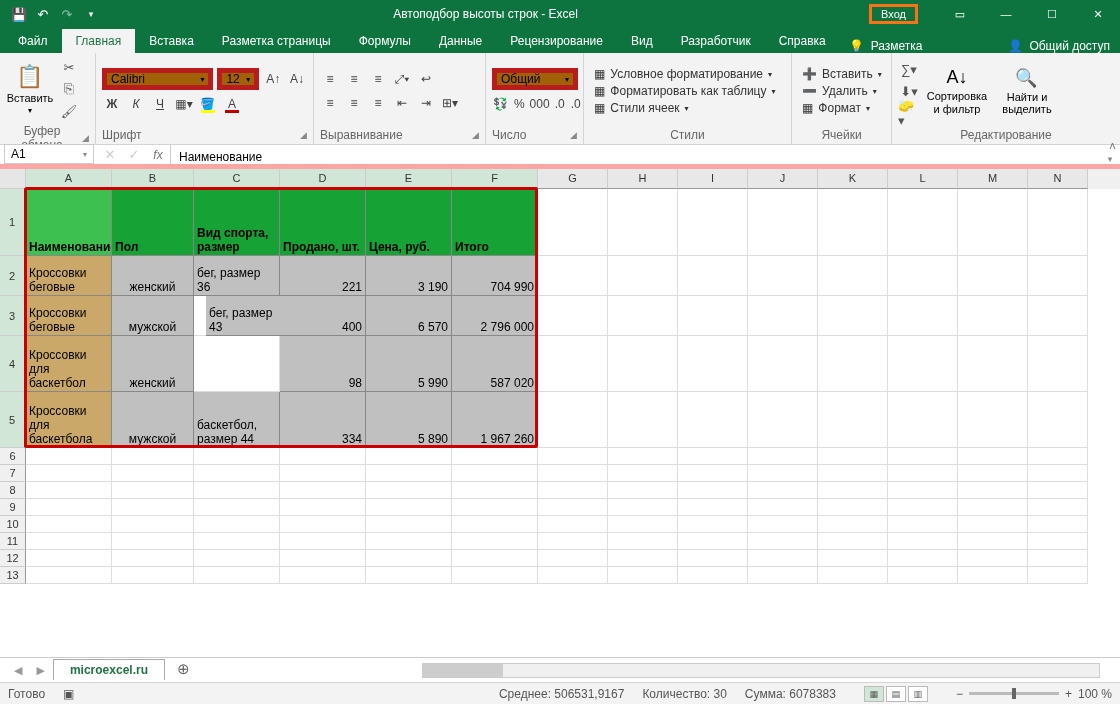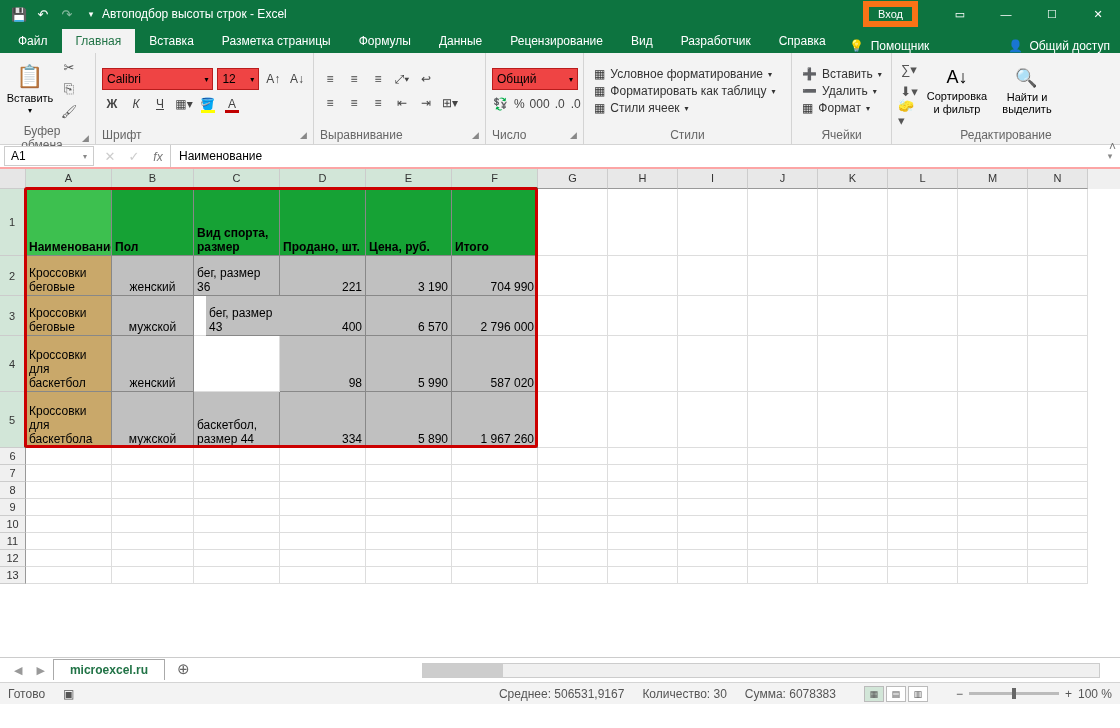--- a/index.html
+++ b/index.html
@@ -1,45 +1,45 @@
 <!DOCTYPE html>
 <html><head>
 <meta charset="utf-8">
 <style>
 *{box-sizing:border-box;margin:0;padding:0;font-family:'Segoe UI',Tahoma,sans-serif;font-size:12px;user-select:none}
 body{background:#fff;width:1120px;height:728px;overflow:hidden;position:relative}
 .titlebar{height:28px;background:#0d7440;display:flex;align-items:center;color:#fff}
 .qat{display:flex;gap:2px;padding-left:8px;align-items:center}
 .qat-btn{width:22px;height:22px;display:flex;align-items:center;justify-content:center;font-size:13px}
-.title-text{flex:1;font-size:12px}
+.title-text{flex:1;text-align:center;font-size:12px}
 .win-right{display:flex;align-items:center;gap:2px}
-.login-btn{border:6px solid #f97316;padding:1px 9px;margin-right:18px;font-size:11px}
+.login-btn{border:3px solid #f97316;padding:1px 9px;margin-right:18px;font-size:11px}
 .win-btn{width:44px;height:28px;display:flex;align-items:center;justify-content:center;font-size:11px}
 .ribbon-tabs{height:25px;background:#0d7440;display:flex;align-items:flex-end;color:#fff;padding-left:4px}
 .rtab{padding:5px 14px;font-size:12px;cursor:pointer}
 .rtab.active{background:#f3f3f3;color:#217346}
 .rtab.file{background:transparent}
 .rtab.spacer{flex:1}
 .helper{display:flex;align-items:center;gap:6px;padding:0 10px;font-size:12px}
 .ribbon{height:92px;background:#f3f3f3;border-bottom:1px solid #d4d4d4;display:flex}
 .group{border-right:1px solid #d4d4d4;display:flex;flex-direction:column;padding:3px 6px 2px}
 .group-body{flex:1;display:flex;align-items:center;gap:4px}
 .group-label{font-size:11px;color:#666;text-align:center;display:flex;justify-content:center;align-items:center;gap:4px;padding-top:2px}
 .dlaunch{font-size:9px;color:#888;margin-left:auto}
 .big-btn{display:flex;flex-direction:column;align-items:center;justify-content:center;width:48px;height:66px;gap:2px}
 .big-btn .ico{font-size:22px}
 .sm-stack{display:flex;flex-direction:column;gap:2px}
 .sm-btn{width:22px;height:20px;display:flex;align-items:center;justify-content:center;font-size:13px;color:#555}
-.font-combo{border:1px solid #b91c1c;background:#ef4444;height:22px;display:flex;align-items:center;padding:0 4px;font-size:12px}
+.font-combo{border:5px solid #b91c1c;background:#a16207;height:22px;display:flex;align-items:center;padding:0 4px;font-size:12px}
 .font-row{display:flex;gap:4px;align-items:center}
 .font-col{display:flex;flex-direction:column;gap:4px}
 .rb{border:1px solid transparent;width:20px;height:20px;display:flex;align-items:center;justify-content:center;font-size:12px;color:#444}
 .styles-row{display:flex;flex-direction:column;gap:1px;font-size:12px;color:#333}
 .styles-row div{display:flex;align-items:center;gap:5px;padding:1px 4px;white-space:nowrap}
-.formula-bar{height:24px;background:#fff;border-bottom:2px solid #fca5a5;display:flex;align-items:center}
+.formula-bar{height:24px;background:#fff;border-bottom:5px solid #fca5a5;display:flex;align-items:flex-end}
 .namebox{width:90px;border:1px solid #ccc;height:20px;margin:0 4px;padding:0 6px;display:flex;align-items:center;background:#fff}
 .fx-btns{display:flex;border-right:1px solid #ccc;height:100%;align-items:center}
 .fx-b{width:24px;text-align:center;color:#777;font-size:13px}
 .fx-input{flex:1;padding:0 8px}
 .sheet-area{position:relative;height:488px;background:#fff;overflow:hidden}
 .col-headers{position:absolute;top:0;left:0;right:0;height:20px;display:flex;background:#f0f0f0}
 .rowh-corner{width:26px;border-right:1px solid #ccc;border-bottom:1px solid #ccc;background:#e6e6e6}
 .colh{border-right:1px solid #ccc;border-bottom:1px solid #999;text-align:center;font-size:11px;color:#333;line-height:19px;background:#e8e8e8}
 .colh.sel{background:#d2e6d8;border-bottom:2px solid #217346}
 .row-headers{position:absolute;top:20px;left:0;width:26px;background:#f0f0f0}
@@ -94,21 +94,21 @@
   <div class="rtab">Вставка</div>
   <div class="rtab">Разметка страницы</div>
   <div class="rtab">Формулы</div>
   <div class="rtab">Данные</div>
   <div class="rtab">Рецензирование</div>
   <div class="rtab">Вид</div>
   <div class="rtab">Разработчик</div>
   <div class="rtab">Справка</div>
   <div class="helper">
       <span>💡</span>
-      <span>Помощник</span>
+      <span>Разметка</span>
     </div>
   <div class="rtab spacer"></div>
   <div class="helper">
       <span>👤</span>
       <span>Общий доступ</span>
     </div>
 </div>
 
 <div class="ribbon">
   <div class="group" style="width:96px">

